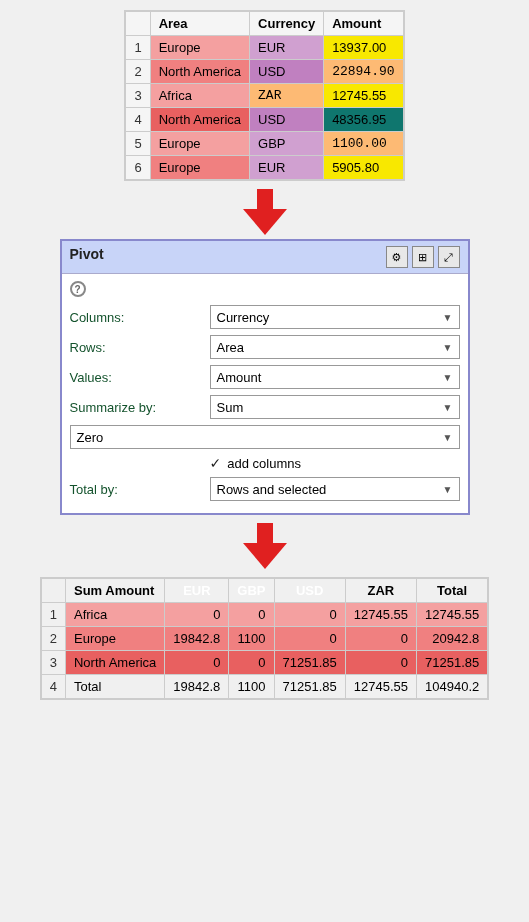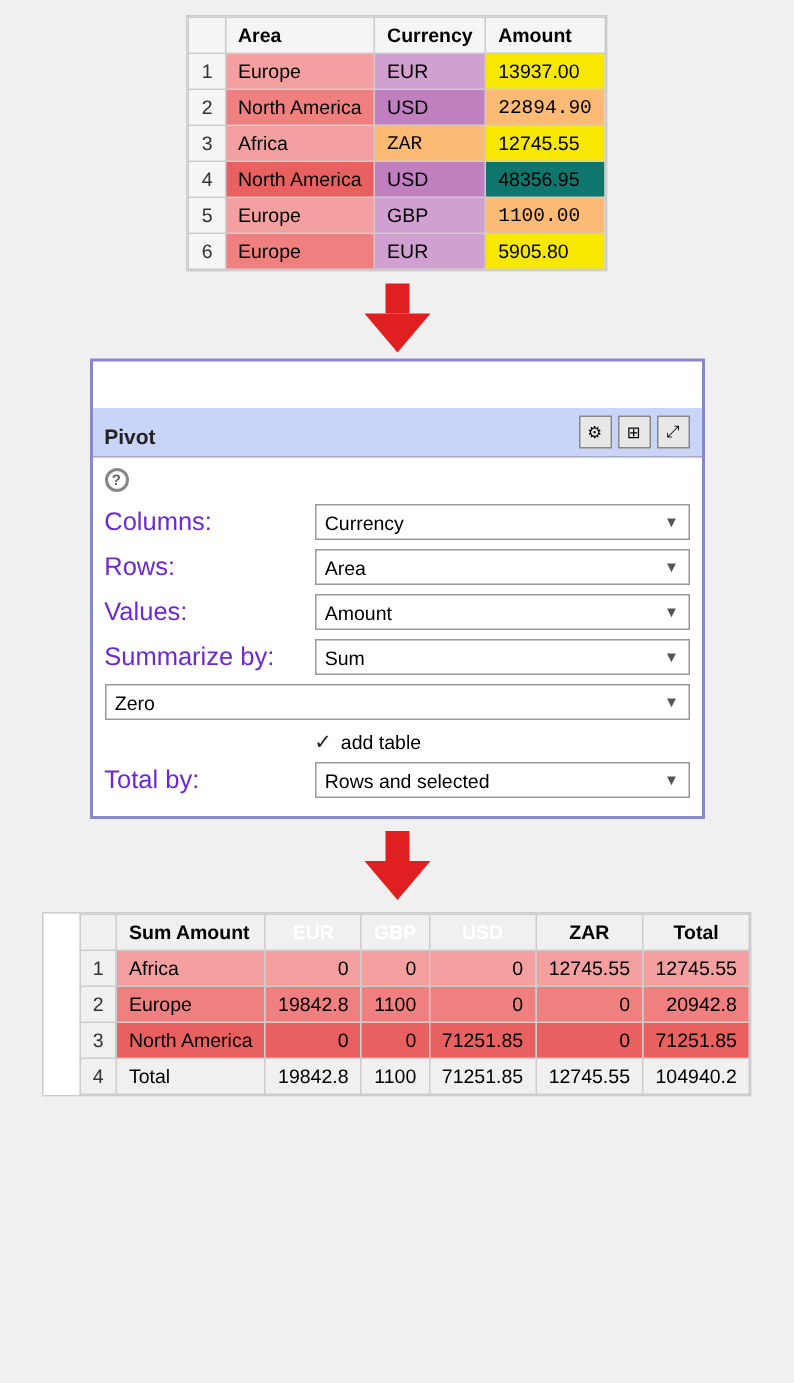--- a/index.html
+++ b/index.html
@@ -74,24 +74,23 @@
     .pivot-panel {
       width: 410px;
       border: 2px solid #8888cc;
       background: #ffffff;
       margin-bottom: 4px;
     }
     .pivot-title-bar {
       background: #c8d4f8;
       padding: 5px 8px;
       display: flex;
-      align-items: flex-end;
+      align-items: flex-start;
       justify-content: space-between;
       border-bottom: 1px solid #aaaacc;
-      margin-top: 31px;
     }
     .pivot-title-text {
       font-weight: bold;
       font-size: 14px;
       color: #222;
     }
     .pivot-icons {
       display: flex;
       gap: 4px;
     }
@@ -131,22 +130,22 @@
       flex-shrink: 0;
       margin-top: 1px;
     }
     .pivot-row {
       display: flex;
       align-items: center;
       margin-bottom: 6px;
     }
     .pivot-label {
       width: 140px;
-      color: #6d28d9;
-      font-size: 17px;
+      color: #14532d;
+      font-size: 13px;
     }
     .pivot-dropdown {
       flex: 1;
       height: 24px;
       border: 1px solid #999;
       background: white;
       display: flex;
       align-items: center;
       justify-content: space-between;
       padding: 0 6px;
@@ -168,21 +167,20 @@
     .checkmark {
       color: #222;
       font-size: 14px;
     }
 
     
     .result-table-wrapper {
       background: white;
       border: 1px solid #ccc;
       margin-top: 4px;
-      padding-left: 24px;
     }
     .result-table {
       border-collapse: collapse;
     }
     .result-table th, .result-table td {
       border: 1px solid #ccc;
       padding: 4px 8px;
       white-space: nowrap;
     }
     .result-table th {
@@ -322,21 +320,21 @@
 
     <div class="pivot-row">
       <div class="pivot-dropdown">
         <span>Zero</span>
         <span class="dropdown-arrow">▼</span>
       </div>
     </div>
 
     <div class="pivot-checkbox-row">
       <span class="checkmark">✓</span>
-      <span>add table</span>
+      <span>add columns</span>
     </div>
 
     <div class="pivot-row">
       <span class="pivot-label">Total by:</span>
       <div class="pivot-dropdown">
         <span>Rows and selected</span>
         <span class="dropdown-arrow">▼</span>
       </div>
     </div>
   </div>

